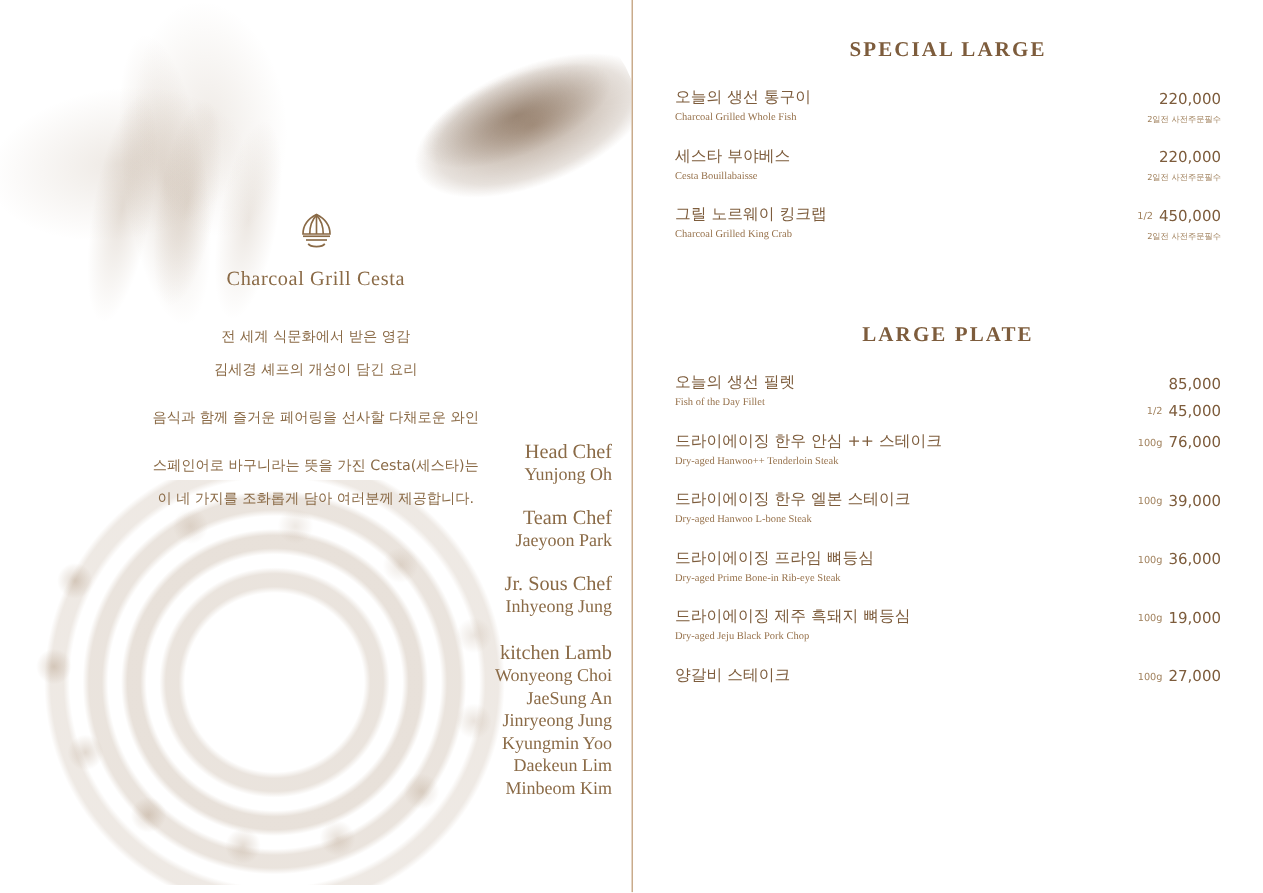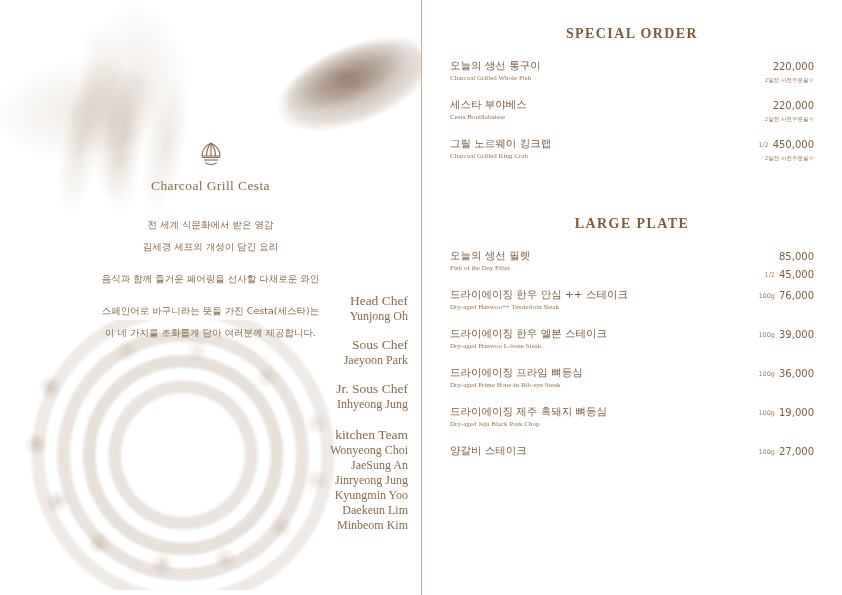--- a/index.html
+++ b/index.html
@@ -243,42 +243,42 @@
       <div class="line">음식과 함께 즐거운 페어링을 선사할 다채로운 와인</div>
       <div class="gap"></div>
       <div class="line">스페인어로 바구니라는 뜻을 가진 Cesta(세스타)는</div>
       <div class="line">이 네 가지를 조화롭게 담아 여러분께 제공합니다.</div>
     </div>
 
     <div id="staff-block">
       <div class="staff-role first">Head Chef</div>
       <div class="staff-name">Yunjong Oh</div>
 
-      <div class="staff-role">Sous Chef</div>
+      <div class="staff-role">Team Chef</div>
       <div class="staff-name">Jaeyoon Park</div>
 
       <div class="staff-role">Jr. Sous Chef</div>
       <div class="staff-name">Inhyeong Jung</div>
 
-      <div class="team-role">kitchen Team</div>
+      <div class="team-role">kitchen Lamb</div>
       <div class="staff-name">Wonyeong Choi</div>
       <div class="staff-name">JaeSung An</div>
       <div class="staff-name">Jinryeong Jung</div>
       <div class="staff-name">Kyungmin Yoo</div>
       <div class="staff-name">Daekeun Lim</div>
       <div class="staff-name">Minbeom Kim</div>
     </div>
   </div>
 
   <div id="divider"></div>
 
   <div id="right-page">
 
     <div class="section" style="top:26px;">
-      <div class="section-title">SPECIAL ORDER</div>
+      <div class="section-title">SPECIAL LARGE</div>
       <div class="items">
 
         <div class="item">
           <div class="item-name">오늘의 생선 통구이</div>
           <div class="item-desc">Charcoal Grilled Whole Fish</div>
           <div class="price-col">
             <div class="price-row">
               <span class="price-unit"></span><span class="price-val">220,000</span>
             </div>
             <span class="price-note">2일전 사전주문필수</span>

